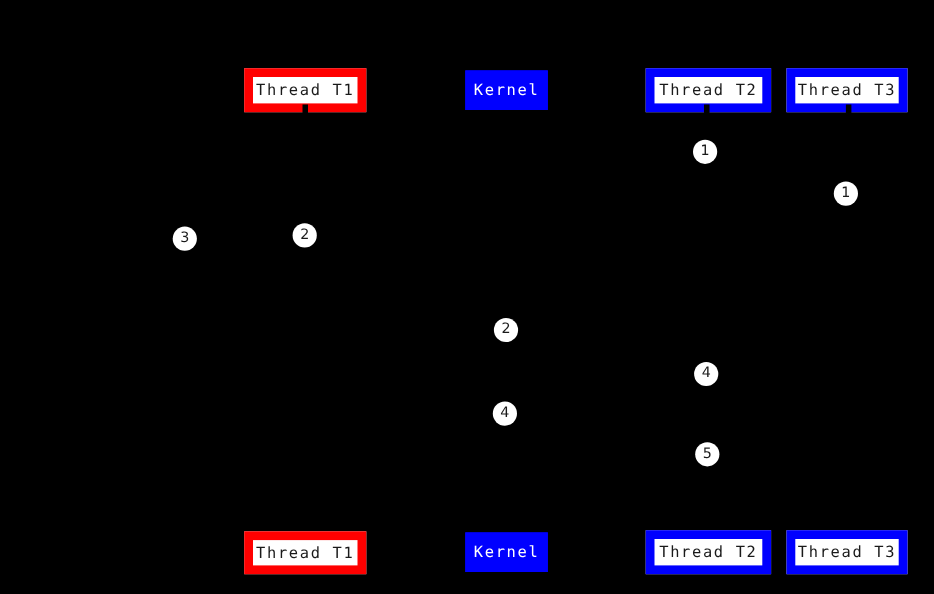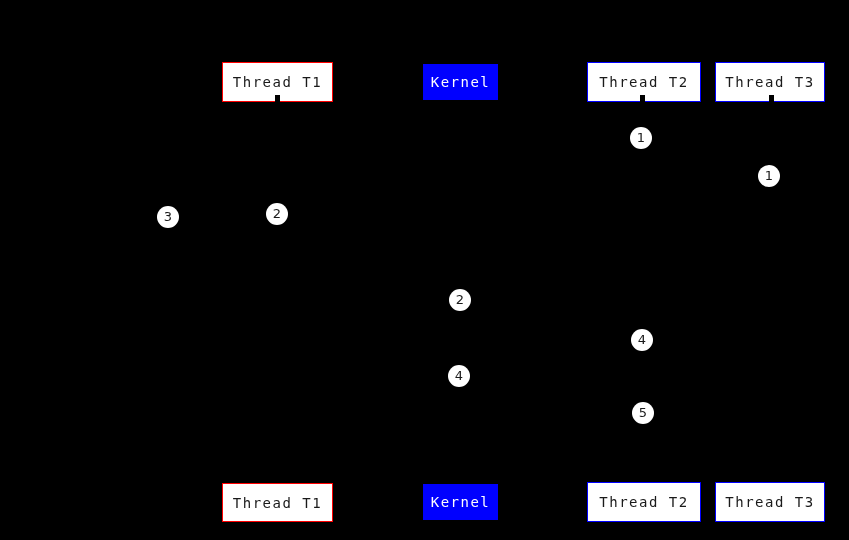--- a/index.html
+++ b/index.html
@@ -15,21 +15,21 @@
     font-family: "DejaVu Sans", sans-serif;
   }
   .stage {
     position: absolute;
     left: 0; top: 0;
     width: 849px; height: 540px;
   }
   .pbox {
     position: absolute;
     box-sizing: border-box;
-    border: 1px solid #84cc16;
+    border: 8px solid #84cc16;
     display: flex;
     align-items: center;
     justify-content: center;
     font-family: "DejaVu Sans Mono", monospace;
     font-size: 14px;
     letter-spacing: 1.5px;
     white-space: nowrap;
   }
   
   .pos-t1-top     { left: 222px; top: 62px;  width: 111px; height: 40px; }

